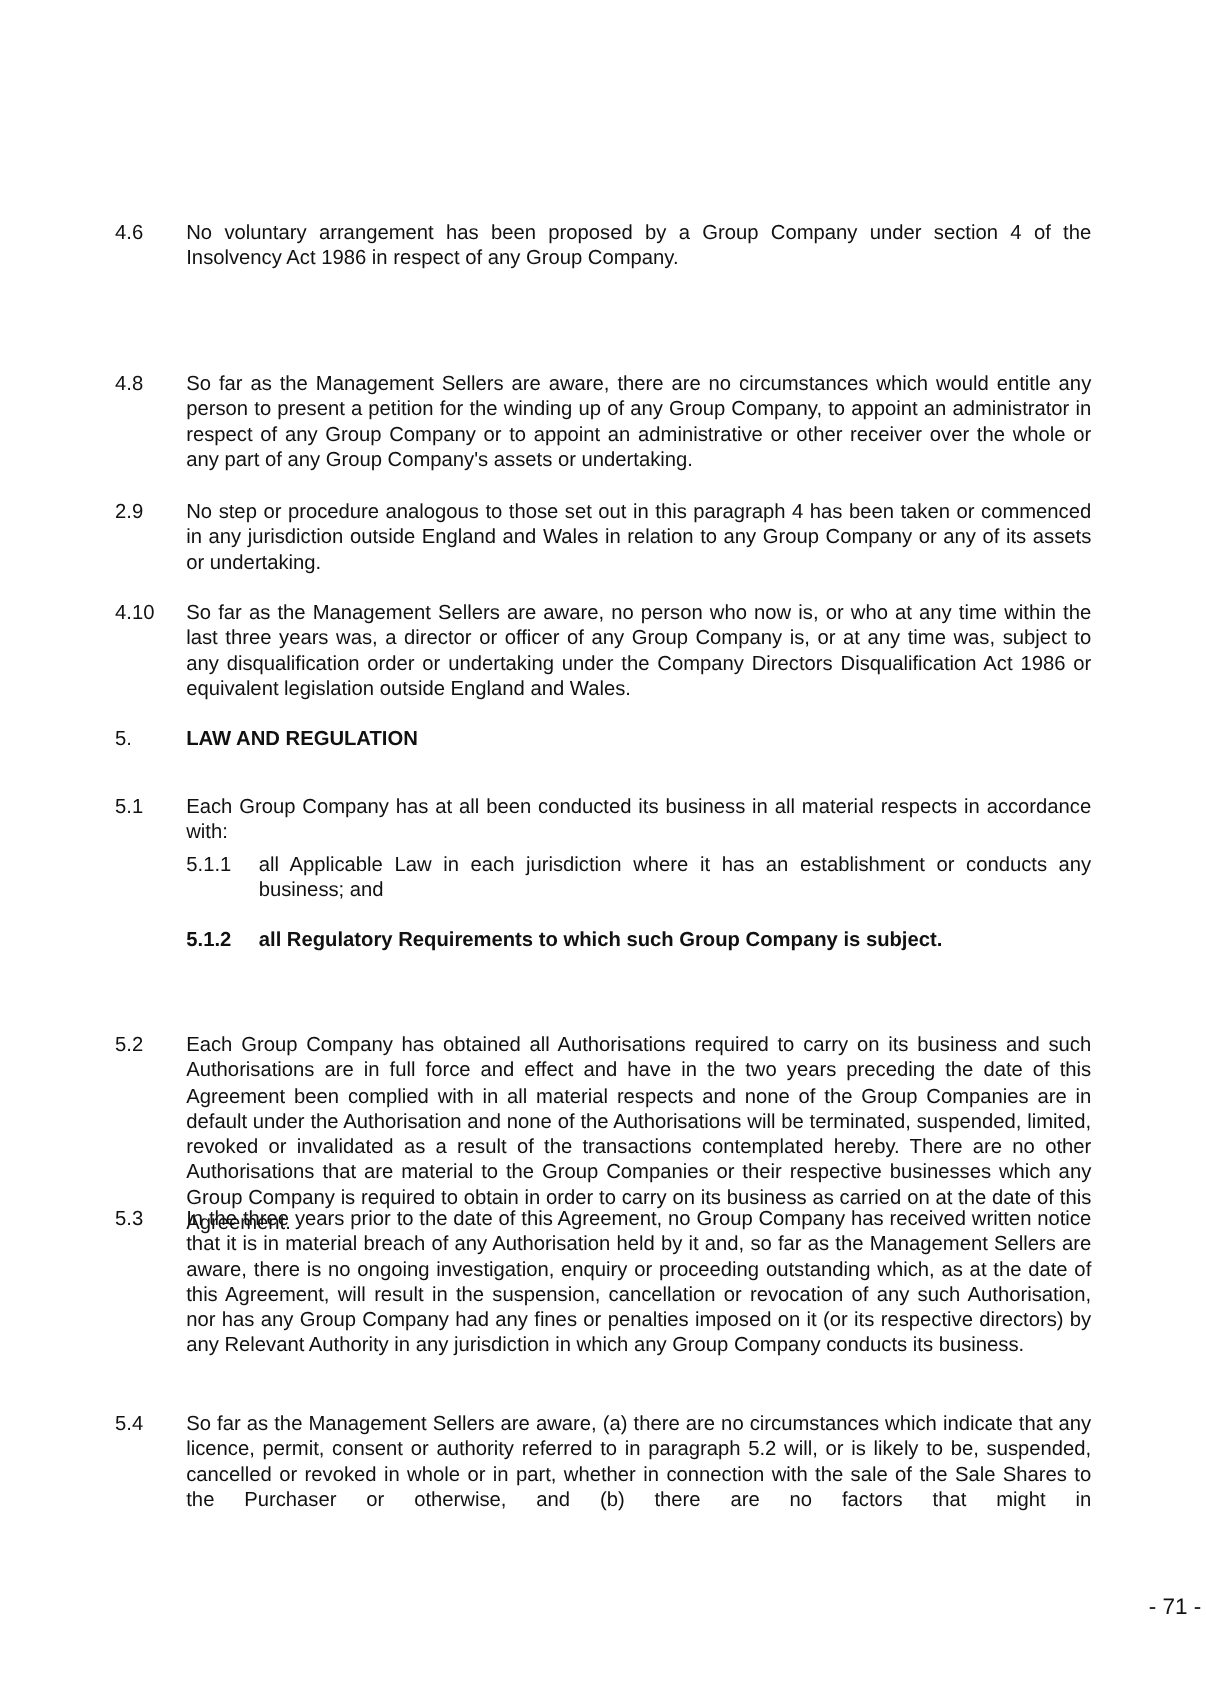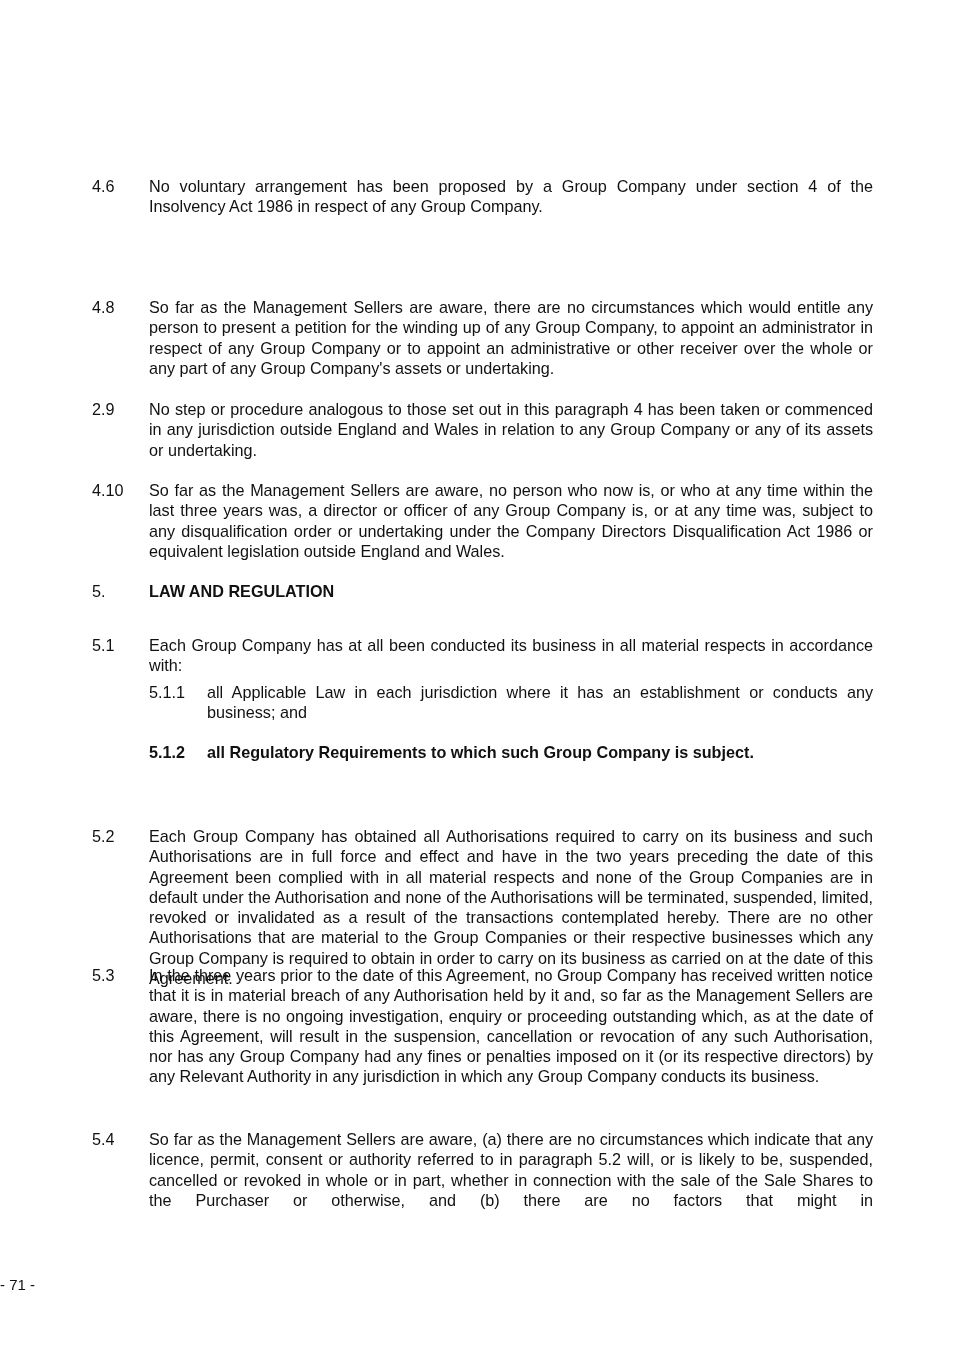--- a/index.html
+++ b/index.html
@@ -54,22 +54,22 @@
     }
     .heading .text {
       font-weight: bold;
       text-align: left;
     }
     .footer {
       position: absolute;
       left: 0;
       width: 961px;
       top: 1277px;
-      text-align: left;
-      font-size: 15px;
+      text-align: right;
+      font-size: 18px;
       line-height: 16px;
     }
   </style>
 </head>
 <body>
 
 <div class="page">
 
 
   <div class="para" style="top:176px;">

